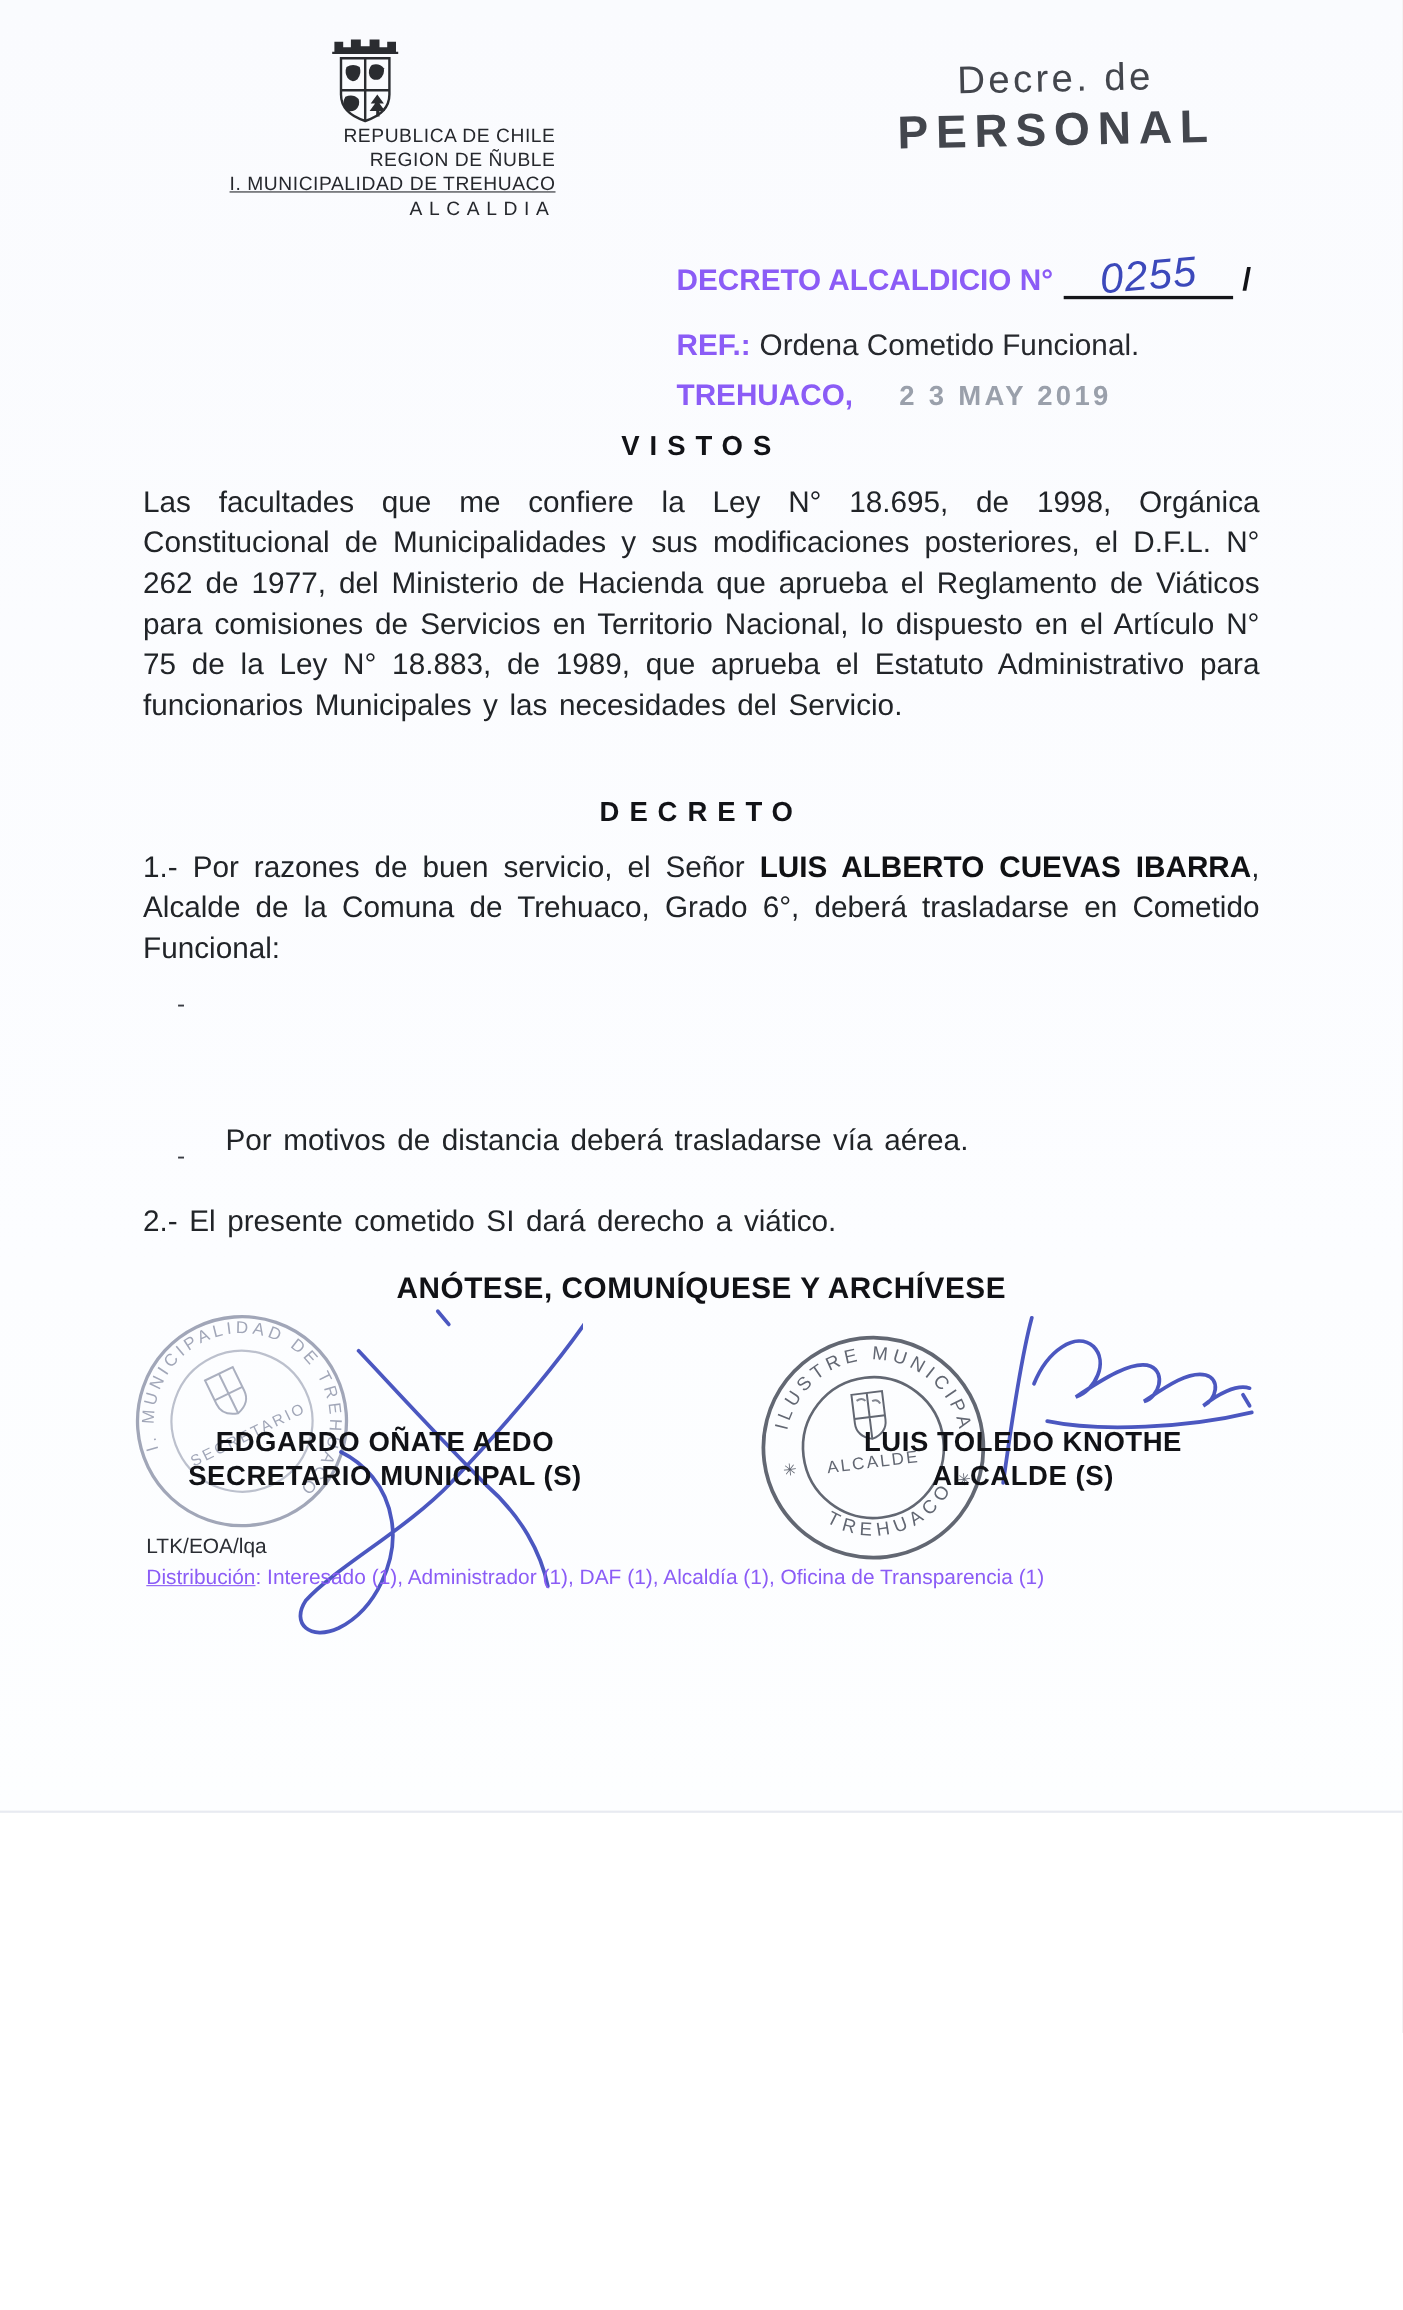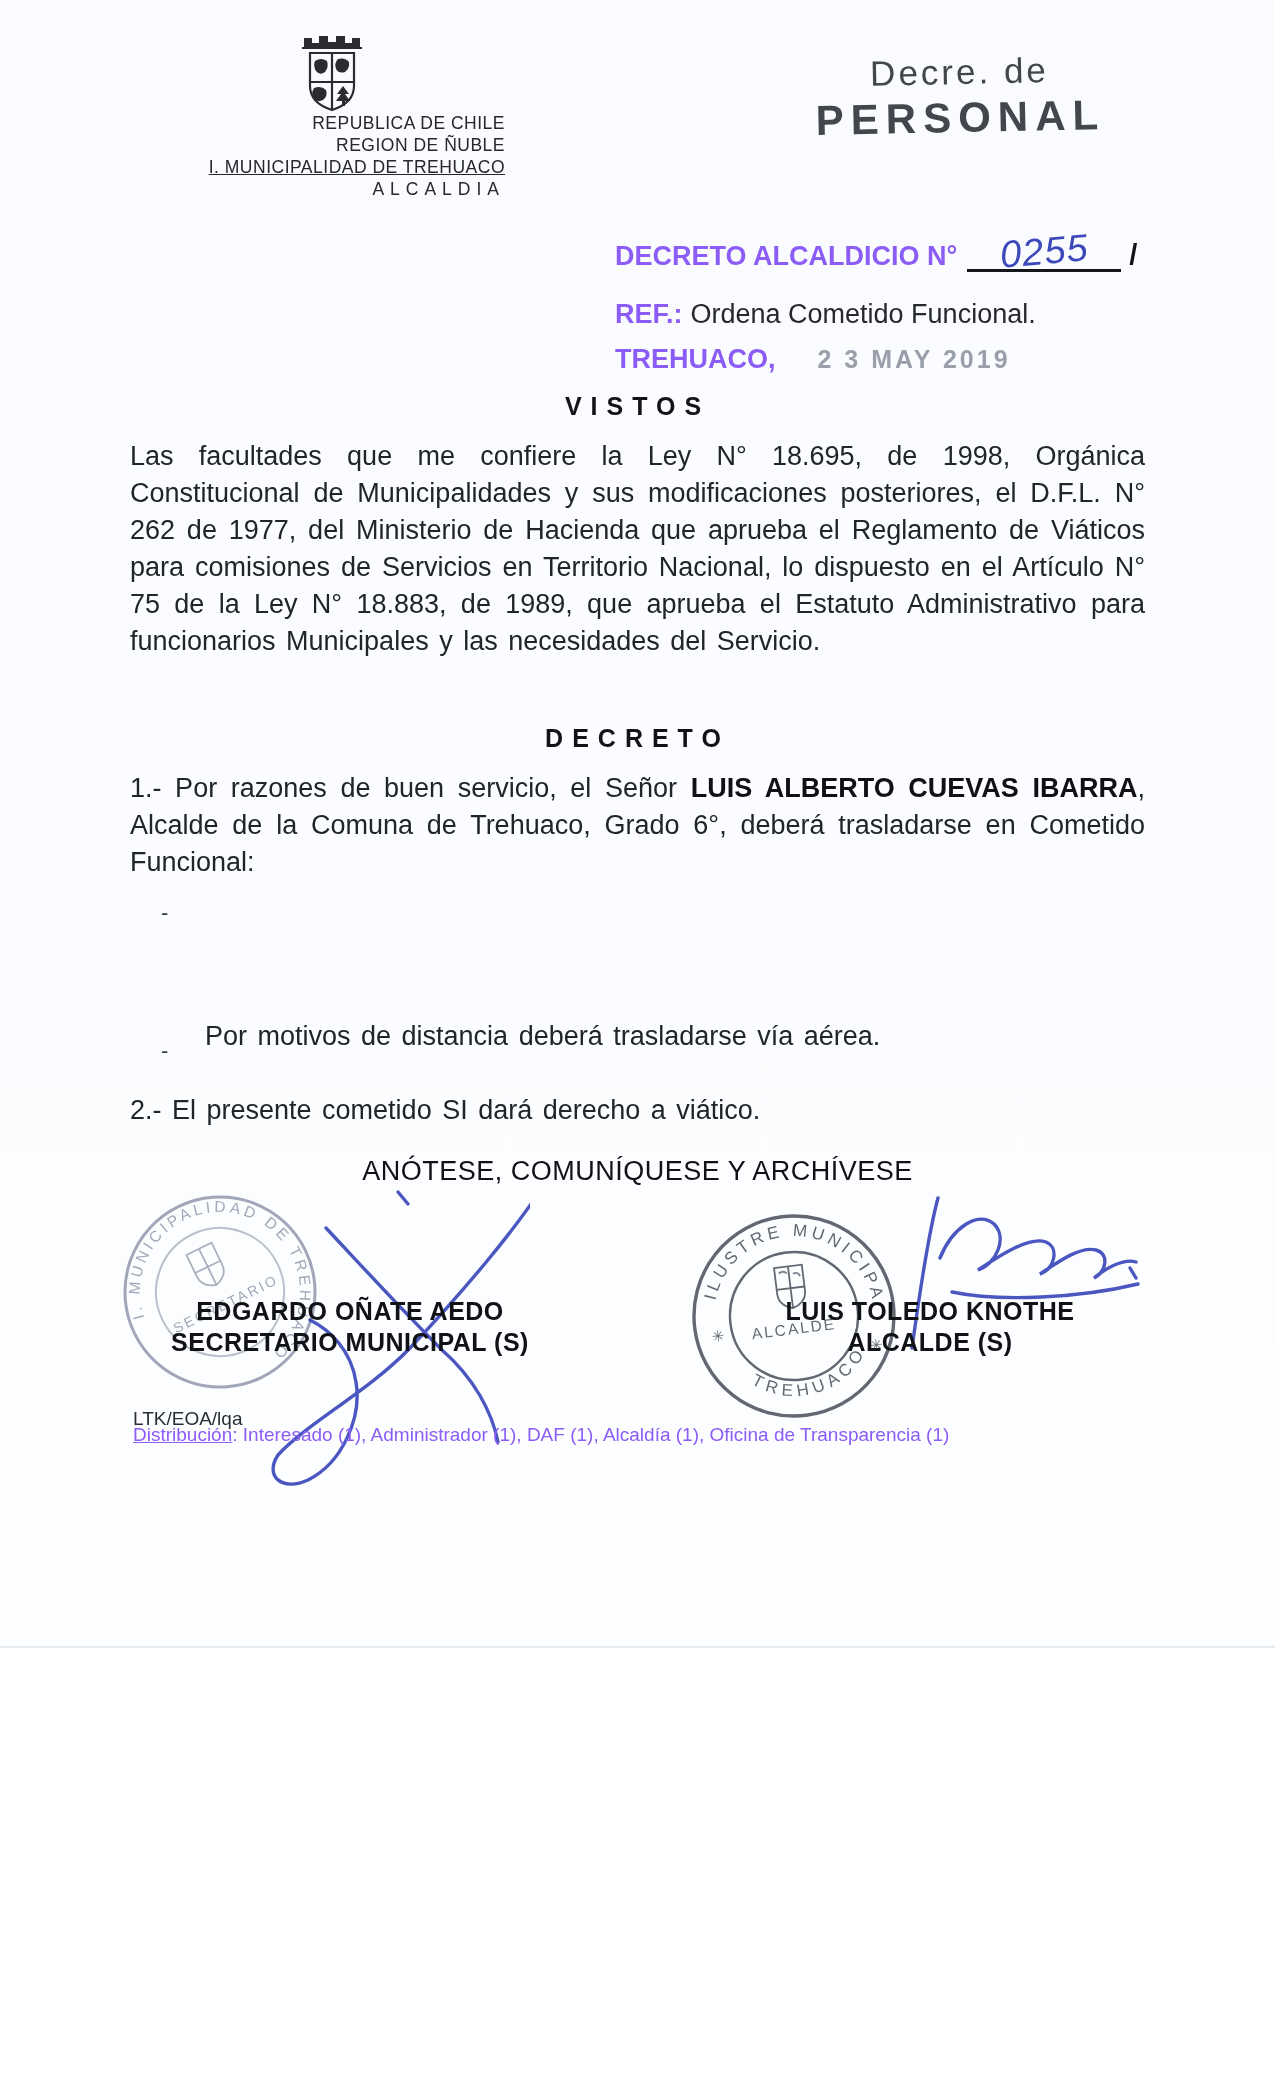--- a/index.html
+++ b/index.html
@@ -41,28 +41,28 @@
   
   .center-heading{left:130px;width:1015px;text-align:center;font-weight:bold;
     font-size:25px;letter-spacing:9px;color:#121317;}
   .body-par{left:130px;width:1015px;font-size:27px;line-height:37px;
     text-align:justify;word-spacing:3px;color:#212428;}
   .body-par .b{font-weight:bold;color:#101114;}
   .bullet-par{left:205px;width:943px;font-size:27px;line-height:37px;
     text-align:justify;word-spacing:3px;color:#212428;}
   .bullet-par .b{font-weight:bold;color:#101114;}
   .bullet-marker{font-size:22px;color:#3a3d44;}
-  .closing-line{left:130px;width:1015px;text-align:center;font-weight:normal;
+  .closing-line{left:130px;width:1015px;text-align:center;font-weight:bold;
     font-size:27px;color:#111216;letter-spacing:.5px;}
   
   .sig-block{text-align:center;}
   .sig-name{font-weight:bold;font-size:25px;color:#111216;line-height:31px;letter-spacing:.5px;}
   .sig-title{font-weight:bold;font-size:25px;color:#111216;line-height:31px;letter-spacing:.5px;}
   
-  .footer-initials{left:133px;top:1396px;font-size:19px;color:#2a2d33;margin-top:12px;}
+  .footer-initials{left:133px;top:1396px;font-size:19px;color:#2a2d33;}
   .footer-dist{left:133px;top:1424px;font-size:19px;color:#8b5cf6;}
   .footer-dist .u{text-decoration:underline;}
   svg{display:block;}
   .seal{opacity:.85;}
   .signature-svg{pointer-events:none;}
 </style>
 </head>
 <body>
 
 <div id="page">

